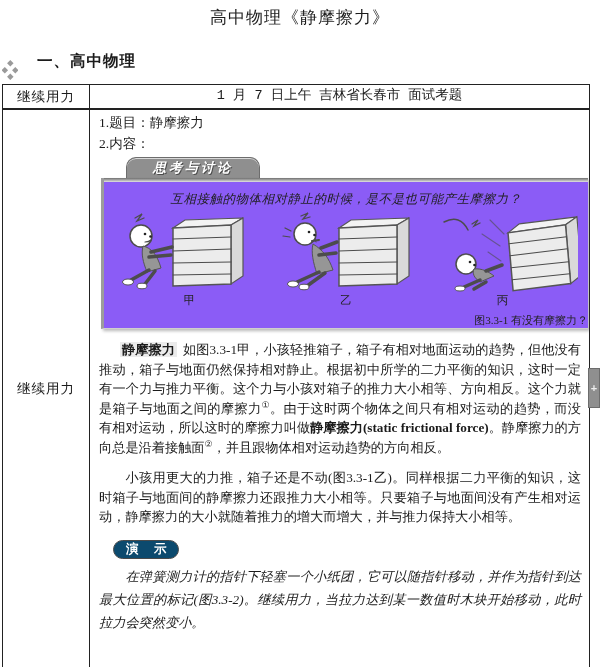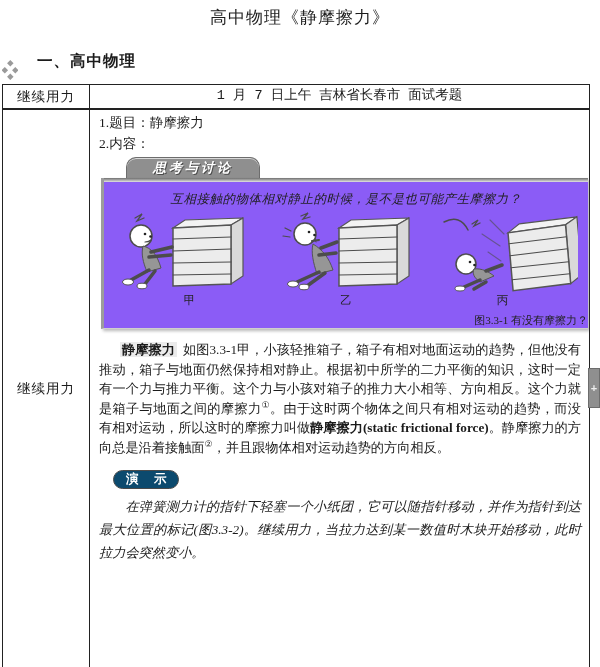--- a/index.html
+++ b/index.html
@@ -211,20 +211,21 @@
           <div class="fig-caption">图3.3-1 有没有摩擦力？</div>
         </div>
       </div>
 
       
       <p class="para" style="text-indent:1.6em;">
         <span class="lead-term">静摩擦力</span><span>如图3.3-1甲，小孩轻推箱子，箱子有相对地面运动的趋势，但他没有推动，箱子与地面仍然保持相对静止。根据初中所学的二力平衡的知识，这时一定有一个力与推力平衡。这个力与小孩对箱子的推力大小相等、方向相反。这个力就是箱子与地面之间的摩擦力</span><span class="fn-sup">①</span><span>。由于这时两个物体之间只有相对运动的趋势，而没有相对运动，所以这时的摩擦力叫做</span><span class="latin-bold">静摩擦力</span><span class="latin-bold">(static frictional force)</span><span>。静摩擦力的方向总是沿着接触面</span><span class="fn-sup">②</span><span>，并且跟物体相对运动趋势的方向相反。</span>
       </p>
 
       
+      <p class="para indent">小孩用更大的力推，箱子还是不动(图3.3-1乙)。同样根据二力平衡的知识，这时箱子与地面间的静摩擦力还跟推力大小相等。只要箱子与地面间没有产生相对运动，静摩擦力的大小就随着推力的增大而增大，并与推力保持大小相等。</p>
 
       
       <div class="demo-badge">演 示</div>
       <p class="demo-para">在弹簧测力计的指针下轻塞一个小纸团，它可以随指针移动，并作为指针到达最大位置的标记(图3.3-2)。继续用力，当拉力达到某一数值时木块开始移动，此时拉力会突然变小。</p>
 
       
 
     </div>
   </div>
 </div>

